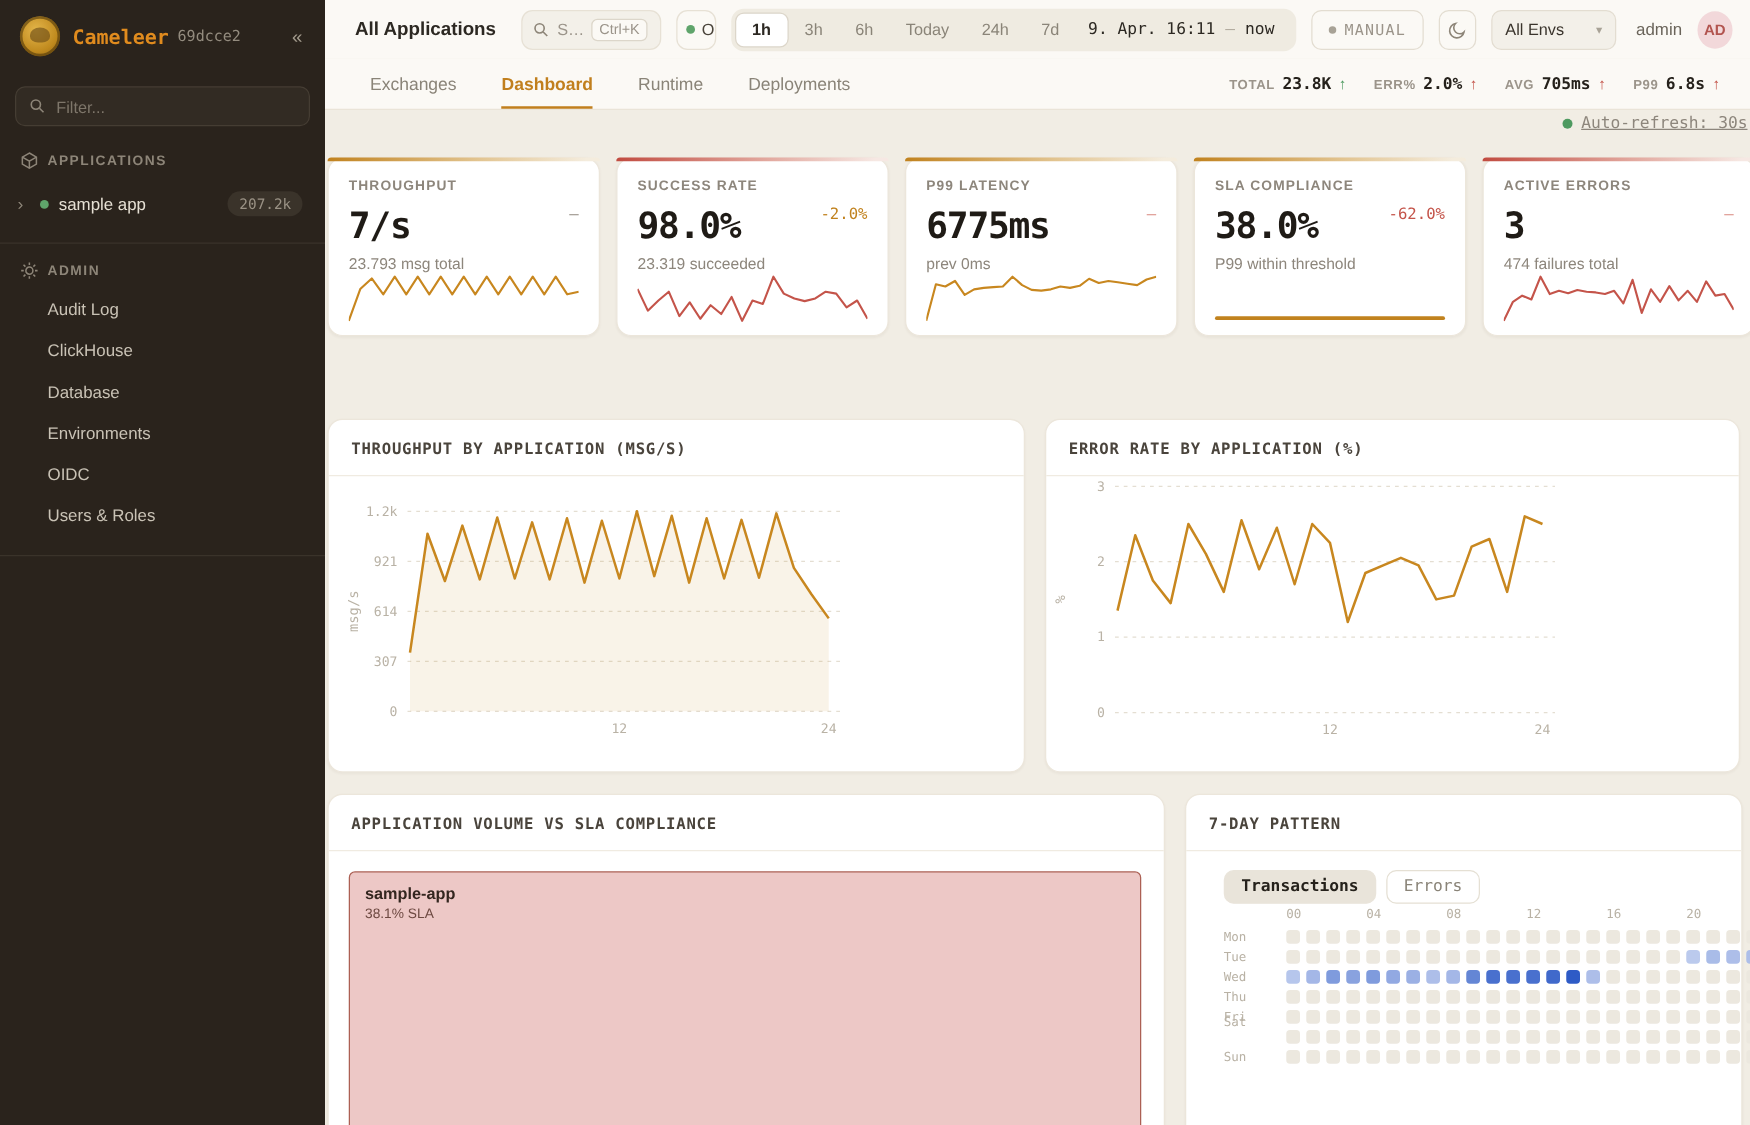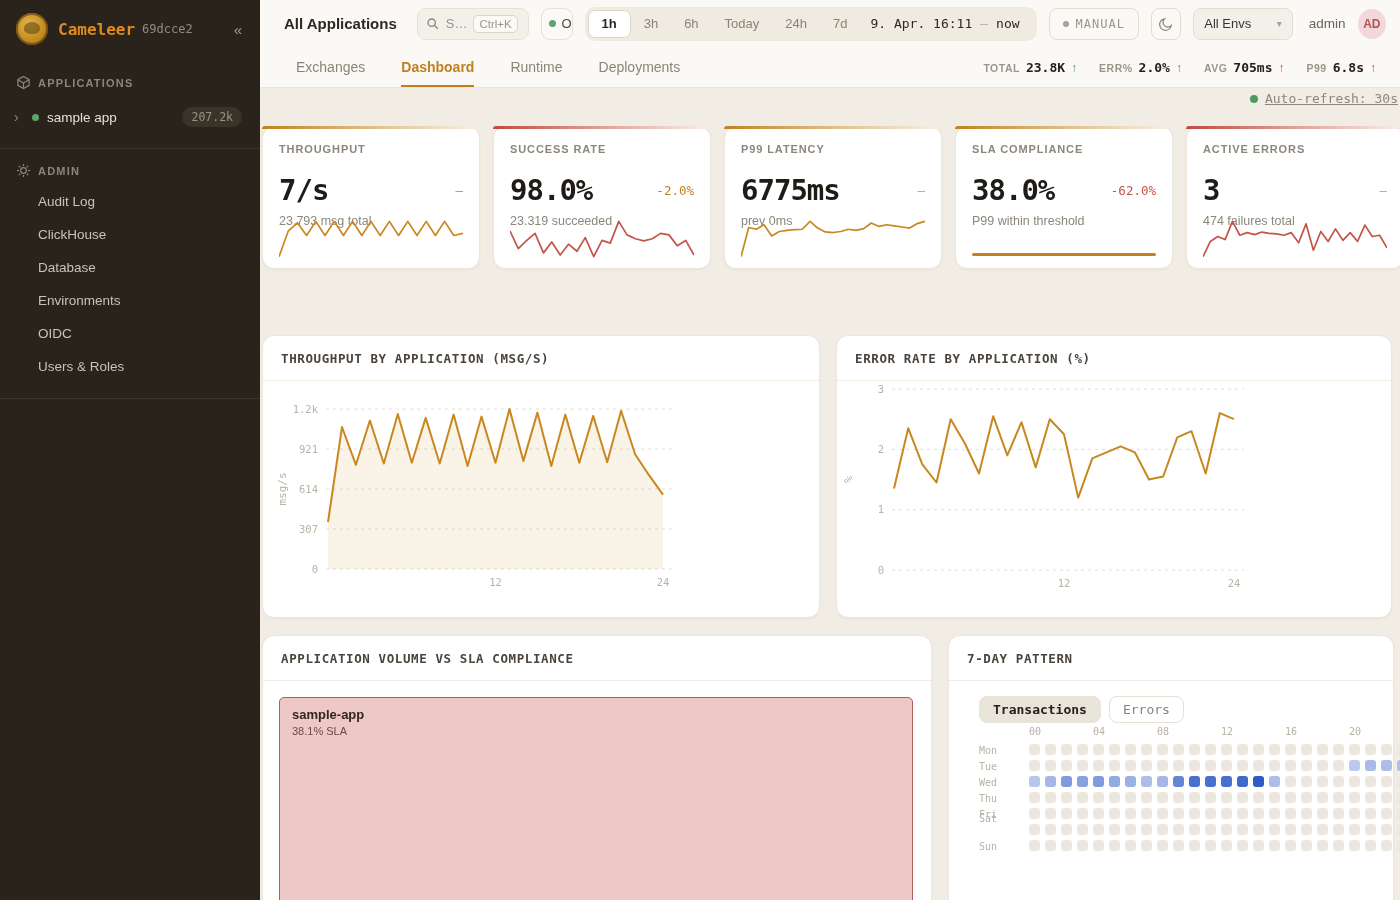--- a/index.html
+++ b/index.html
@@ -68,21 +68,21 @@
   .autorefresh { position:absolute; top:3px; right:2px; display:flex; align-items:center; gap:7px; font-family:"DejaVu Sans Mono", monospace; font-size:13px; color:#8D867C;text-decoration:underline; }
   .ardot { width:8px; height:8px; border-radius:50%; background:#4E9A60; }
 
   .card { position:absolute; background:#FFFFFF; border:1px solid #ECE6DB; border-radius:12px; box-shadow:0 1px 2px rgba(70,55,30,.05); }
   .accent { position:absolute; top:-1px; left:-1px; right:-1px; height:3px; border-radius:12px 12px 0 0; }
   .accent.orange { background:linear-gradient(90deg,#C1821E,#E2C490 55%,#F4ECDD 95%); }
   .accent.red { background:linear-gradient(90deg,#C14B40,#E2A89E 55%,#F6E8E3 95%); }
 
   .kpi { width:218px; height:143px; top:38px; padding:16px 16px 0 16px; }
   .kpi-title { font-size:11px; font-weight:bold; letter-spacing:.9px; color:#8D867C; }
-  .kpi-line { display:flex; align-items:center; margin-top:18px; }
+  .kpi-line { display:flex; align-items:flex-start; margin-top:8px; }
   .kpi-value { font-family:"DejaVu Sans Mono", monospace; font-weight:bold; font-size:29px; color:#1F1B16; letter-spacing:-1px; }
   .kpi-delta { margin-left:auto; font-family:"DejaVu Sans Mono", monospace; font-size:12.5px; }
   .d-gray { color:#9B948A; } .d-orange { color:#C1821E; } .d-red { color:#C4544A; } .d-pink { color:#DC938B; }
   .kpi-sub { font-size:12.5px; color:#8D867C; margin-top:7px; }
   .spark { position:absolute; left:16px; right:16px; bottom:9px; height:40px; }
   .spark svg { width:100%; height:100%; display:block; }
   .sla-bar { position:absolute; left:16px; right:16px; bottom:12px; height:3px; border-radius:2px; background:#C1821E; }
 
   .chart-card .card-head { height:45px; border-bottom:1px solid #F0EBE1; display:flex; align-items:center; padding:0 18px; }
   .card-title { font-family:"DejaVu Sans Mono", monospace; font-weight:bold; font-size:12.5px; letter-spacing:.6px; color:#4A443C; white-space:nowrap; }
@@ -106,20 +106,29 @@
 <div class="app">
 
   <aside class="sidebar">
     <div class="side-top">
       <div class="logo-badge"></div>
       <span class="brand">Cameleer</span>
       <span class="build">69dcce2</span>
       <span class="collapse">«</span>
     </div>
 
+    <div class="filter">
+      <span class="icon">
+        <svg width="14" height="14" viewBox="0 0 16 16">
+            <circle cx="6.5" cy="6.5" r="4.2" fill="none" stroke="currentColor" stroke-width="1.5"></circle>
+            <line x1="9.8" y1="9.8" x2="13.5" y2="13.5" stroke="currentColor" stroke-width="1.5"></line>
+          </svg>
+      </span>
+      <input placeholder="Filter..." style="">
+    </div>
 
     <div class="sec-head">
       <span class="icon">
         <svg width="15" height="15" viewBox="0 0 16 16">
             <path d="M8 1.5 14 5v6L8 14.5 2 11V5z" fill="none" stroke="currentColor" stroke-width="1.3"></path>
             <path d="M2 5 8 8.5 14 5 M8 8.5 V14.5" fill="none" stroke="currentColor" stroke-width="1.3"></path>
           </svg>
       </span>
       <span>APPLICATIONS</span>
     </div>

